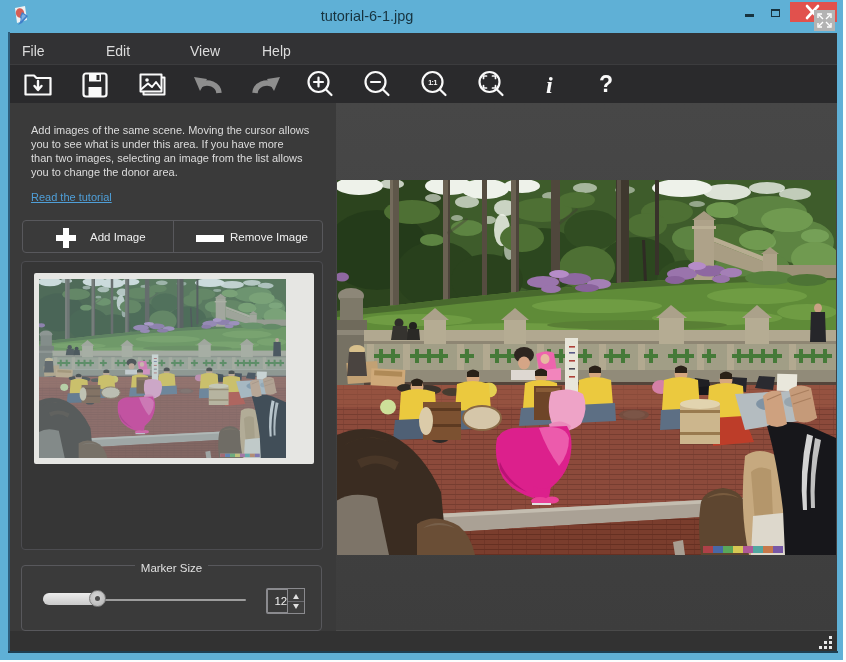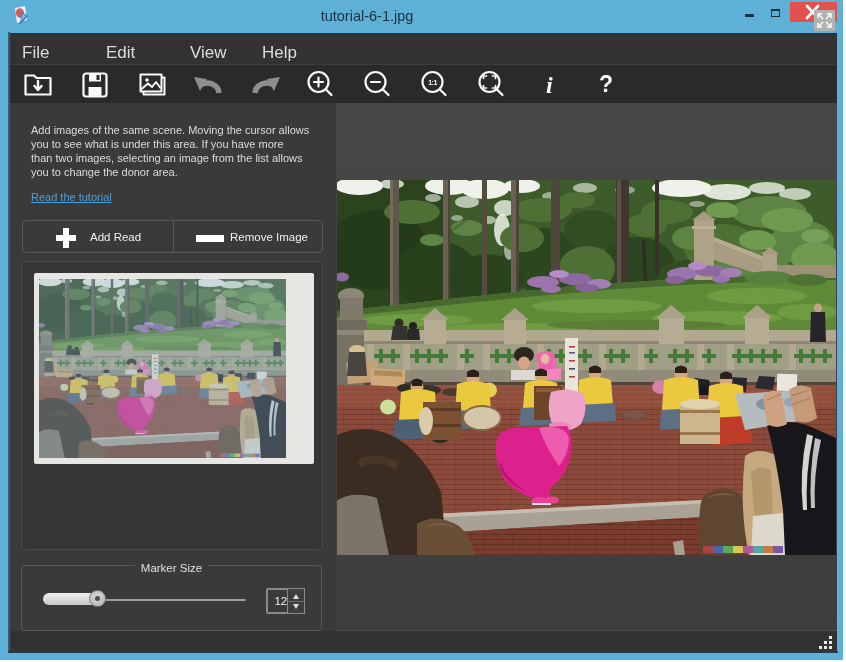--- a/index.html
+++ b/index.html
@@ -9,21 +9,21 @@
   .frame-inner-bottom{position:absolute;left:8px;top:651px;width:830px;height:2px;background:#1d3e52;}
   .edge-right{position:absolute;left:843px;top:0;width:3px;height:662px;background:#fdfdfd;}
   .edge-bottom{position:absolute;left:0;top:660px;width:846px;height:2px;background:#fdfdfd;}
   .titlebar{position:absolute;left:0;top:0;width:846px;height:33px;background:#5fb0d6;}
   .title{position:absolute;left:0;top:8px;width:734px;text-align:center;font-size:14.5px;color:#17333f;}
   .min{position:absolute;left:745px;top:14px;width:9px;height:3px;background:#17333f;}
   .max{position:absolute;left:771px;top:9px;width:7px;height:5px;border:1.5px solid #17333f;border-top-width:2.5px;}
   .close{position:absolute;left:790px;top:2px;width:47px;height:20px;background:#e1514d;}
   .overlay{position:absolute;left:814px;top:10px;width:21px;height:21px;background:#b3b3b3;}
   .content{position:absolute;left:10px;top:33px;width:827px;height:618px;background:#3a3a3a;}
-  .menubar{position:absolute;left:10px;top:33px;width:827px;height:31px;background:#323234;color:#dcdcdc;font-size:17px;}
+  .menubar{position:absolute;left:10px;top:33px;width:827px;height:31px;background:#323234;color:#dcdcdc;font-size:14px;}
   .menubar span{position:absolute;top:10px;}
   .toolbar{position:absolute;left:10px;top:64px;width:827px;height:39px;background:#2a2a2c;border-top:1px solid #3c3c3e;box-sizing:border-box;}
   .panel{position:absolute;left:10px;top:103px;width:325px;height:528px;background:#3a3a3a;}
   .canvas{position:absolute;left:336px;top:103px;width:501px;height:528px;background:linear-gradient(#474747,#3d3d3d);}
   .statusline{position:absolute;left:336px;top:630px;width:501px;height:1px;background:#4a4a4a;}
   .statusbar{position:absolute;left:10px;top:631px;width:827px;height:20px;background:#323232;}
   .photo{position:absolute;left:337px;top:180px;width:499px;height:375px;filter:blur(0.6px) saturate(0.97);}
   .instr{position:absolute;left:21px;top:20px;width:310px;font-size:11px;line-height:14px;color:#dcdcdc;white-space:nowrap;}
   .link{position:absolute;left:21px;top:88px;font-size:11px;color:#4f9fd8;text-decoration:underline;}
   .btnbox{position:absolute;left:12px;top:117px;width:301px;height:33px;border:1px solid #58585c;border-radius:4px;box-sizing:border-box;}
@@ -117,21 +117,21 @@
 <text x="589" y="27" font-size="23" font-weight="bold" fill="#fafafa" font-family="Liberation Sans">?</text>
 </svg></div>
   <div class="panel">
     <div class="instr">Add images of the same scene. Moving the cursor allows<br>you to see what is under this area. If you have more<br>than two images, selecting an image from the list allows<br>you to change the donor area.</div>
     <div class="link">Read the tutorial</div>
     <div class="btnbox">
       <div class="div"></div>
       <svg style="position:absolute;left:33px;top:7px" width="20" height="20" viewBox="0 0 20 20">
           <path d="M7 0 H13 V7 H20 V13 H13 V20 H7 V13 H0 V7 H7 Z" fill="#fff"></path>
         </svg>
-      <div class="lbl" style="left:67px">Add Read</div>
+      <div class="lbl" style="left:67px">Add Image</div>
       <div style="position:absolute;left:173px;top:14px;width:28px;height:7px;background:#fff"></div>
       <div class="lbl" style="left:207px">Remove Image</div>
     </div>
     <div class="listbox">
       <div class="whiteframe">
         <svg class="thumb" viewBox="0 0 499 375" preserveAspectRatio="none">
             <use href="#scene"></use>
             <rect x="0" y="0" width="499" height="375" fill="#8db2c6" opacity="0.36"></rect>
           </svg>
       </div>

